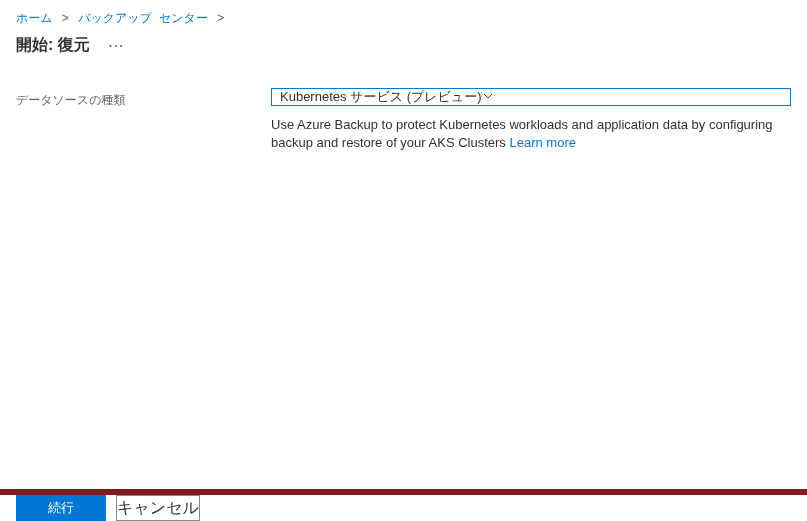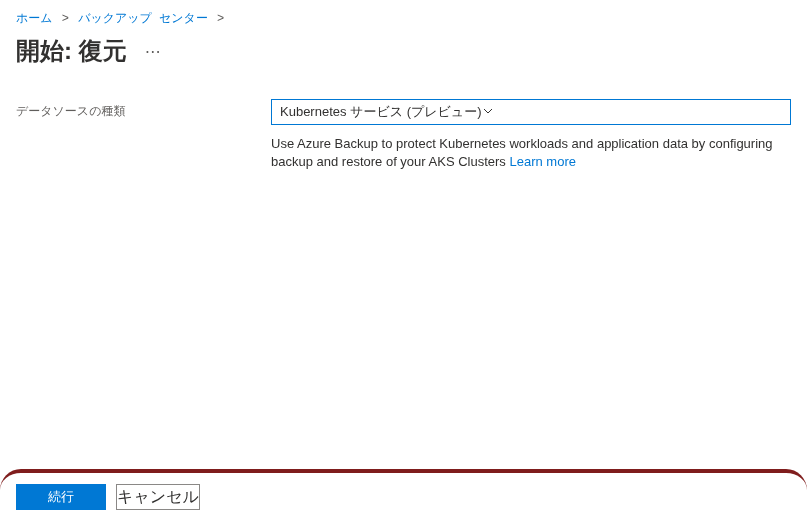--- a/index.html
+++ b/index.html
@@ -21,21 +21,21 @@
       color: #0078d4;
       text-decoration: none;
     }
     .breadcrumb .sep { color: #605e5c; margin: 0 2px; }
     .page-title-row {
       padding: 4px 16px 28px;
       display: flex;
       align-items: center;
     }
     .page-title {
-      font-size: 24px;
+      font-size: 16px;
       font-weight: 600;
       color: #323130;
     }
     .ellipsis {
       margin-left: 18px;
       color: #605e5c;
       font-size: 16px;
       cursor: pointer;
       letter-spacing: 1px;
     }
@@ -54,21 +54,21 @@
       color: #605e5c;
       padding-top: 4px;
     }
     .form-label.tight { padding-top: 2px; }
     .form-control {
       flex: 1;
       max-width: 520px;
     }
     .dropdown {
       border: 1px solid #0078d4;
-      height: 26px;
+      height: 18px;
       display: flex;
       align-items: center;
       padding: 0 8px;
       font-size: 13px;
       color: #323130;
       cursor: pointer;
       background: #fff;
     }
     .dropdown .chev { color: #323130; }
     .help-text {
@@ -94,25 +94,24 @@
     .highlight-box {
       border: 3px solid #e81123;
       display: inline-block;
       line-height: 1;
     }
     .footer {
       position: absolute;
       bottom: 0;
       left: 0;
       right: 0;
-      border-top: 4px solid #7f1d1d;
-      padding: 11px 16px;
+      border-top: 6px solid #7f1d1d;
+      padding: 0 16px;
       display: flex;
       gap: 10px;
-      border-radius: 21px;
     }
     .btn-primary {
       background: #0078d4;
       color: #fff;
       border: none;
       height: 26px;
       min-width: 90px;
       font-size: 13px;
       cursor: pointer;
       font-family: inherit;

